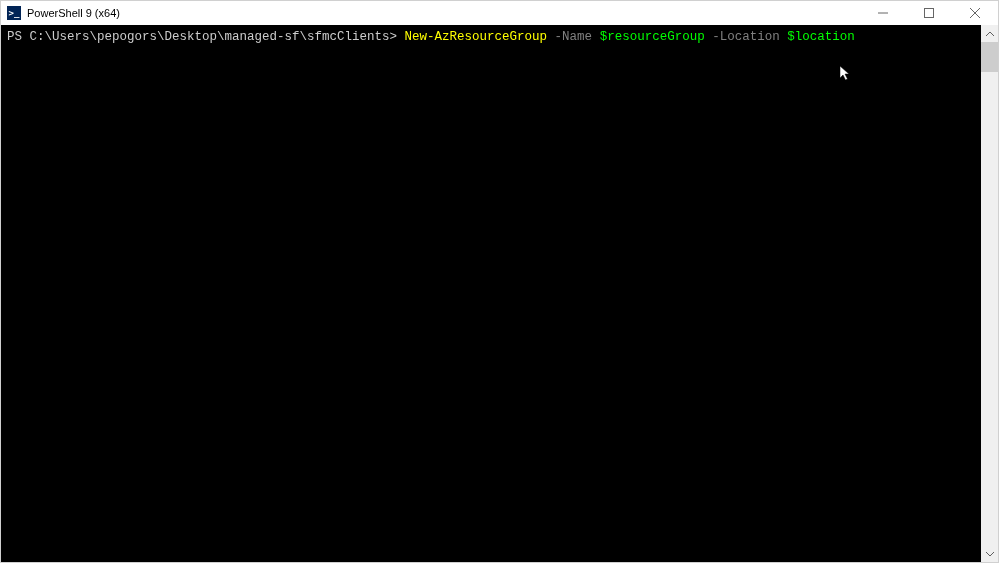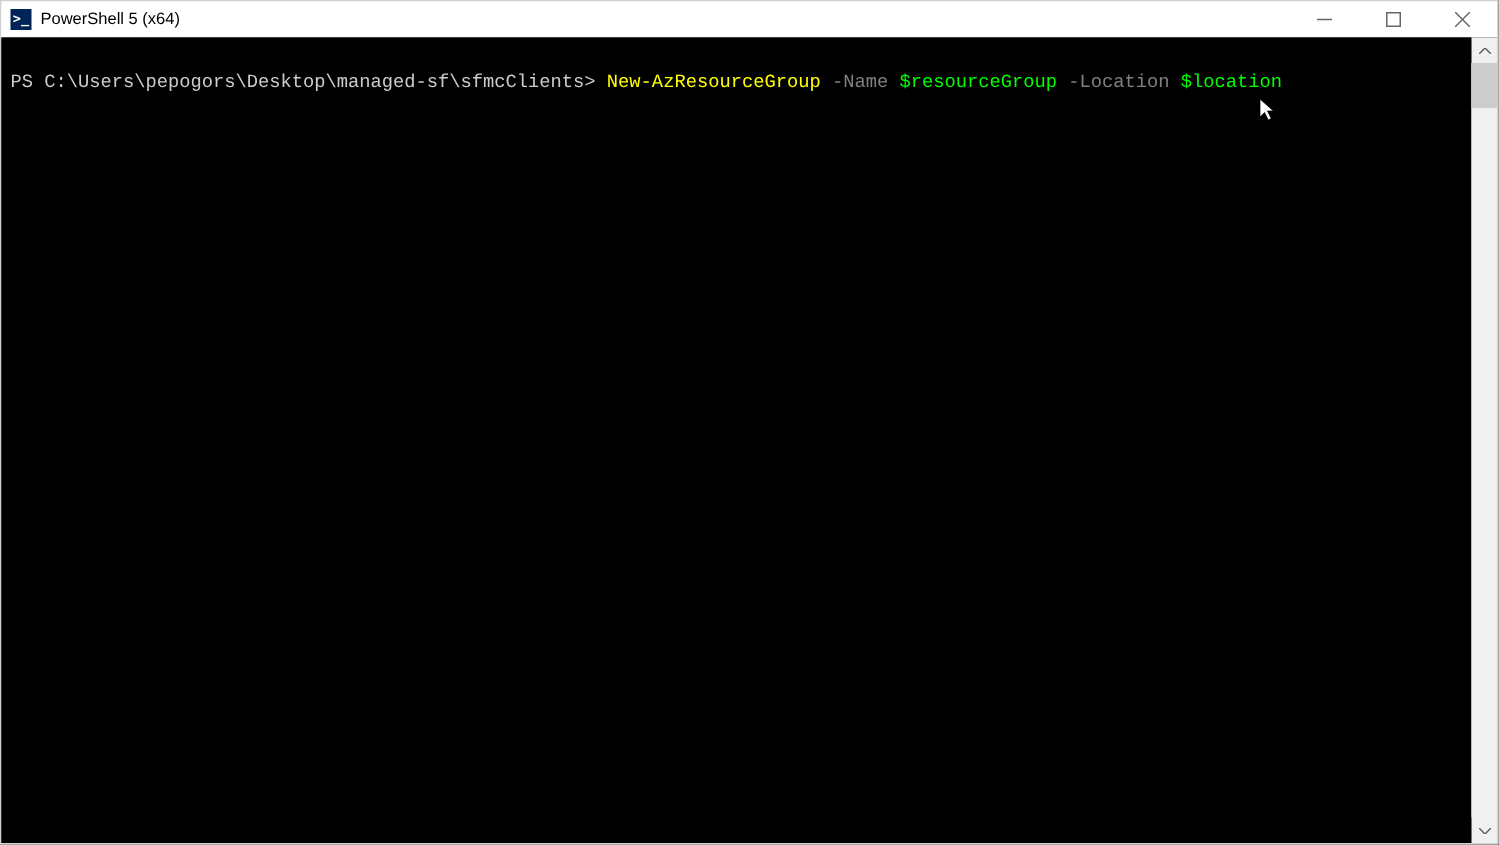--- a/index.html
+++ b/index.html
@@ -72,21 +72,21 @@
       display: flex;
       background: #000000;
       position: relative;
     }
     .terminal {
       flex: 1;
       background: #000000;
       color: #cccccc;
       font-family: Consolas, "Courier New", monospace;
       font-size: 12.5px;
-      padding: 22px 6px;
+      padding: 4px 6px;
       line-height: 16px;
       white-space: pre;
     }
     .term-prompt { color: #cccccc; }
     .term-cmdlet { color: #ffff00; }
     .term-param { color: #808080; }
     .term-variable { color: #00ff00; }
     .scrollbar {
       width: 17px;
       background: #f0f0f0;
@@ -124,21 +124,21 @@
       z-index: 100;
     }
   </style>
 </head>
 <body>
 
 <div class="window">
   <div class="title-bar">
     <div class="title-bar-left">
       <span class="ps-icon">&gt;_</span>
-      <span>PowerShell 5 (x64)</span>
+      <span>PowerShell 9 (x64)</span>
     </div>
     <div class="window-controls">
       <div class="window-control">
         <svg width="10" height="10" viewBox="0 0 10 10">
           <line x1="0" y1="5" x2="10" y2="5"></line>
         </svg>
       </div>
       <div class="window-control">
         <svg width="10" height="10" viewBox="0 0 10 10">
           <rect x="0.5" y="0.5" width="9" height="9"></rect>

